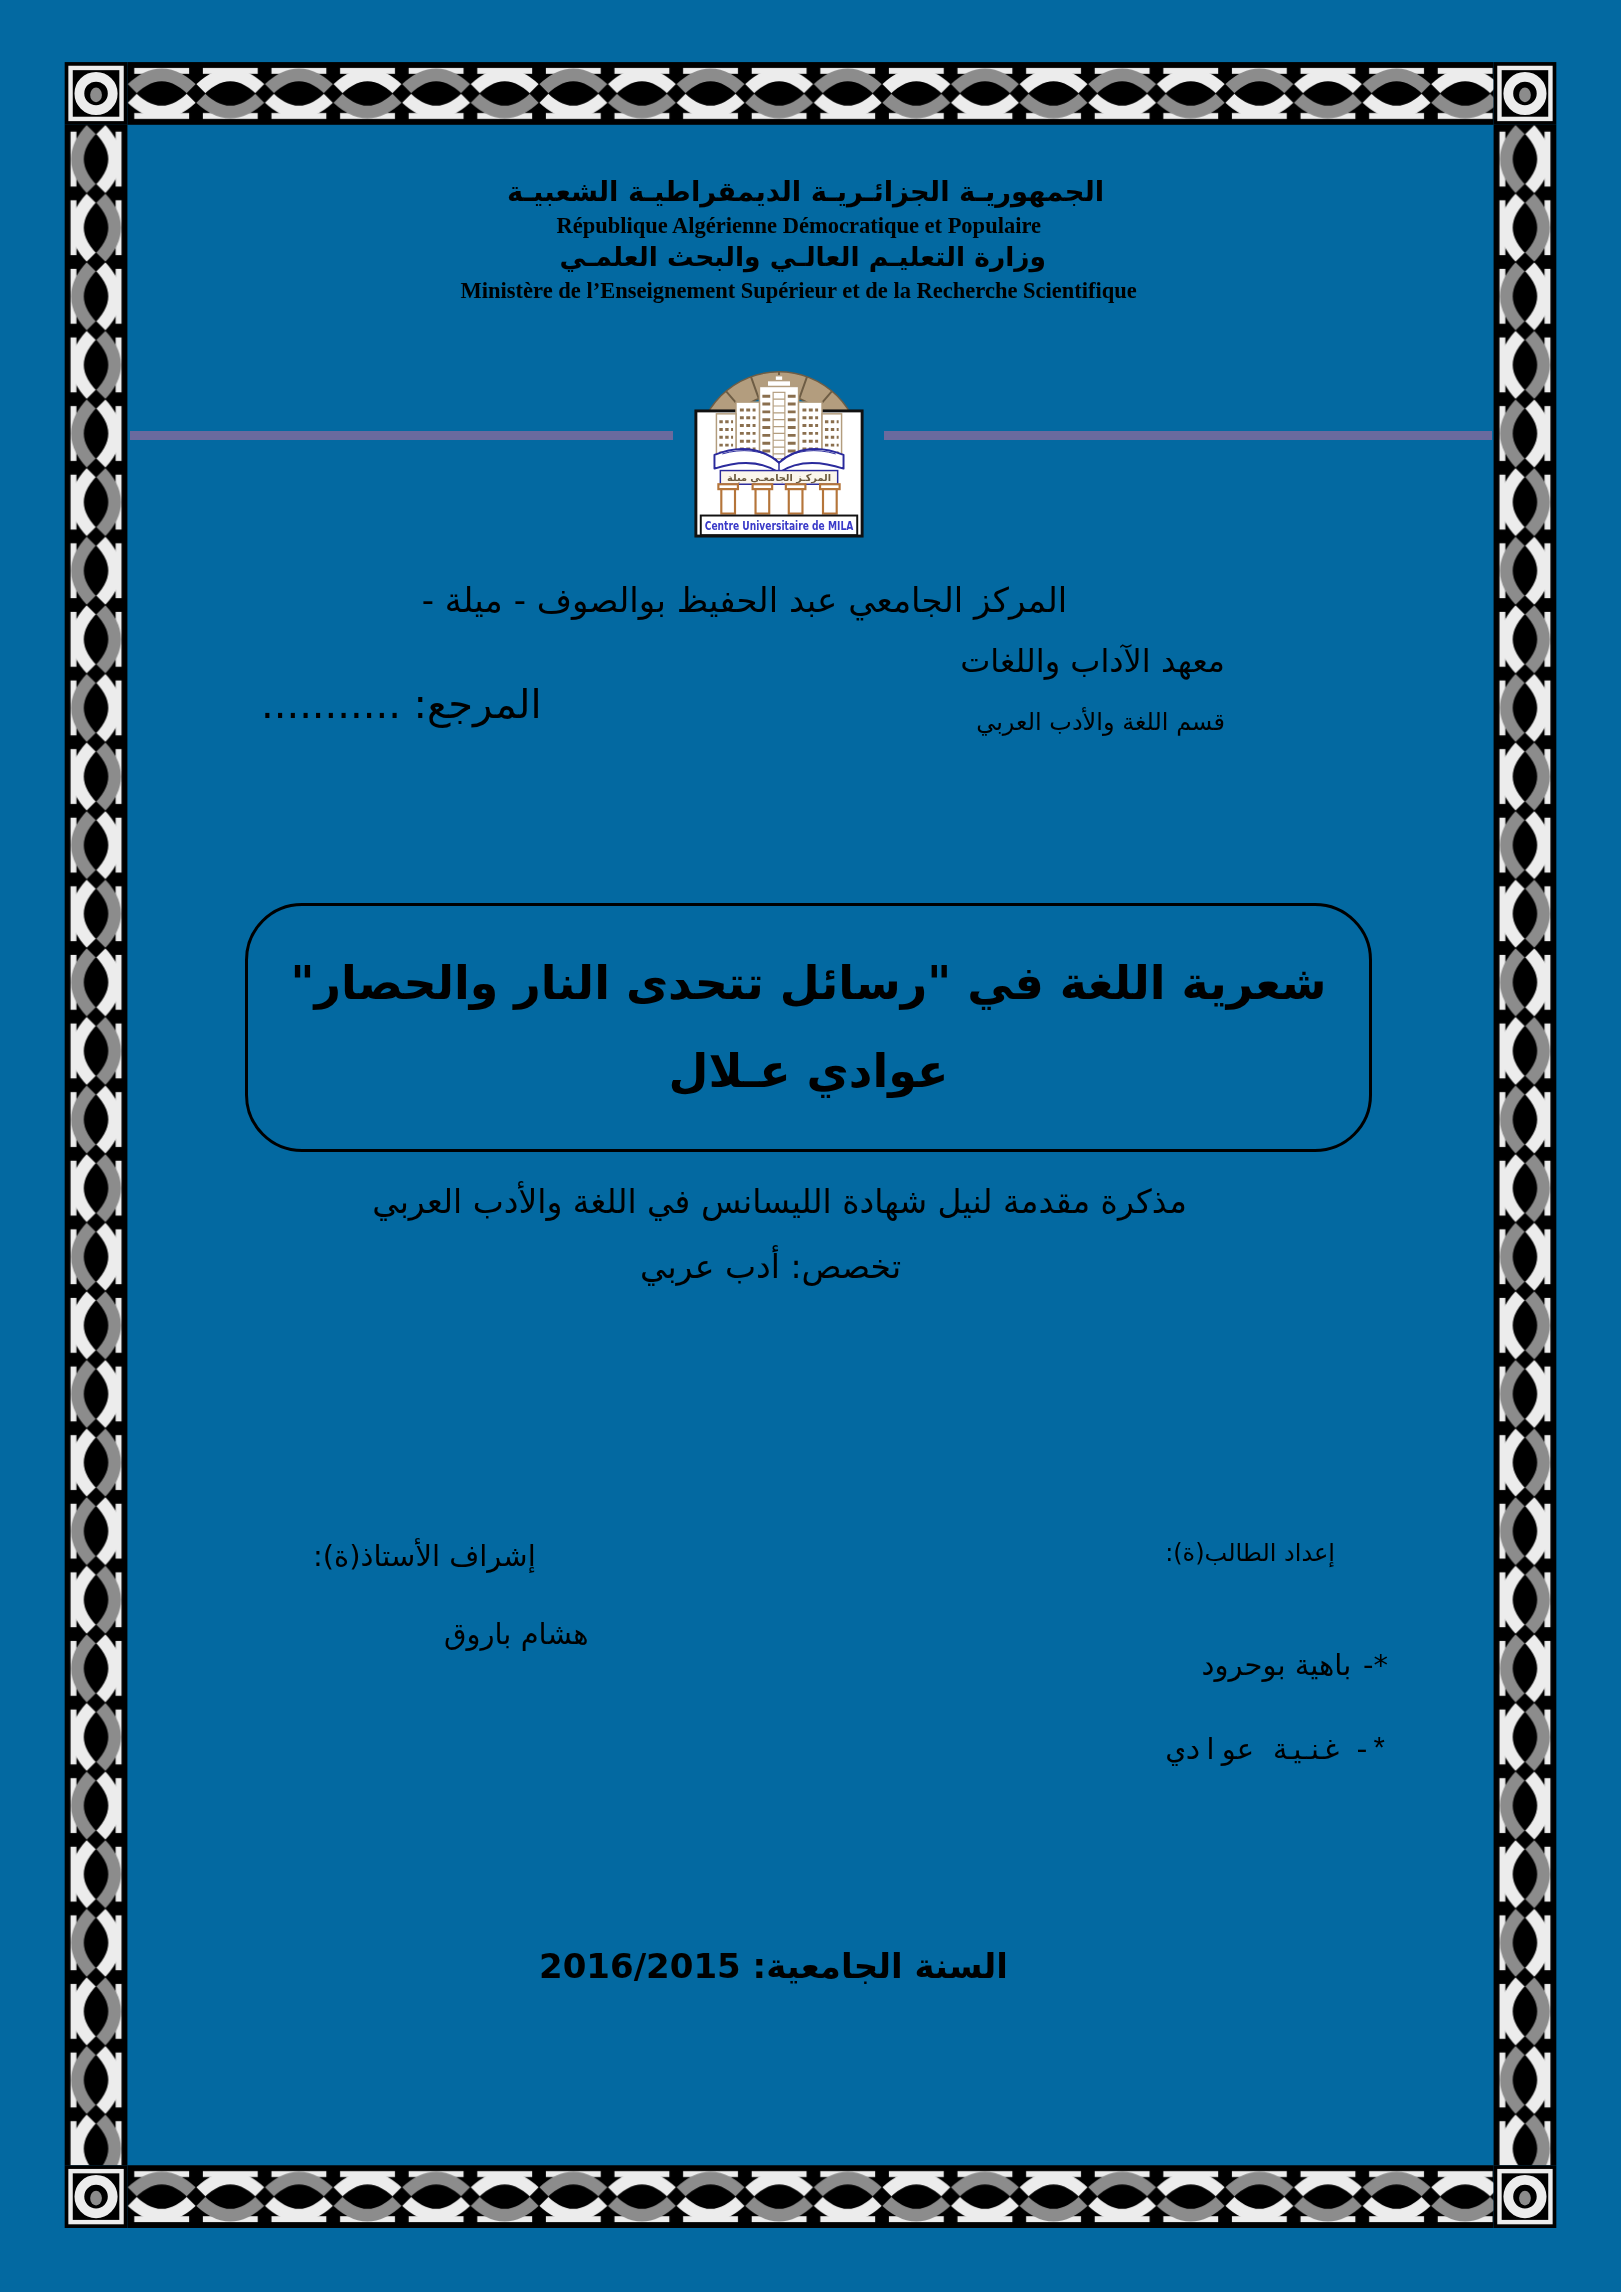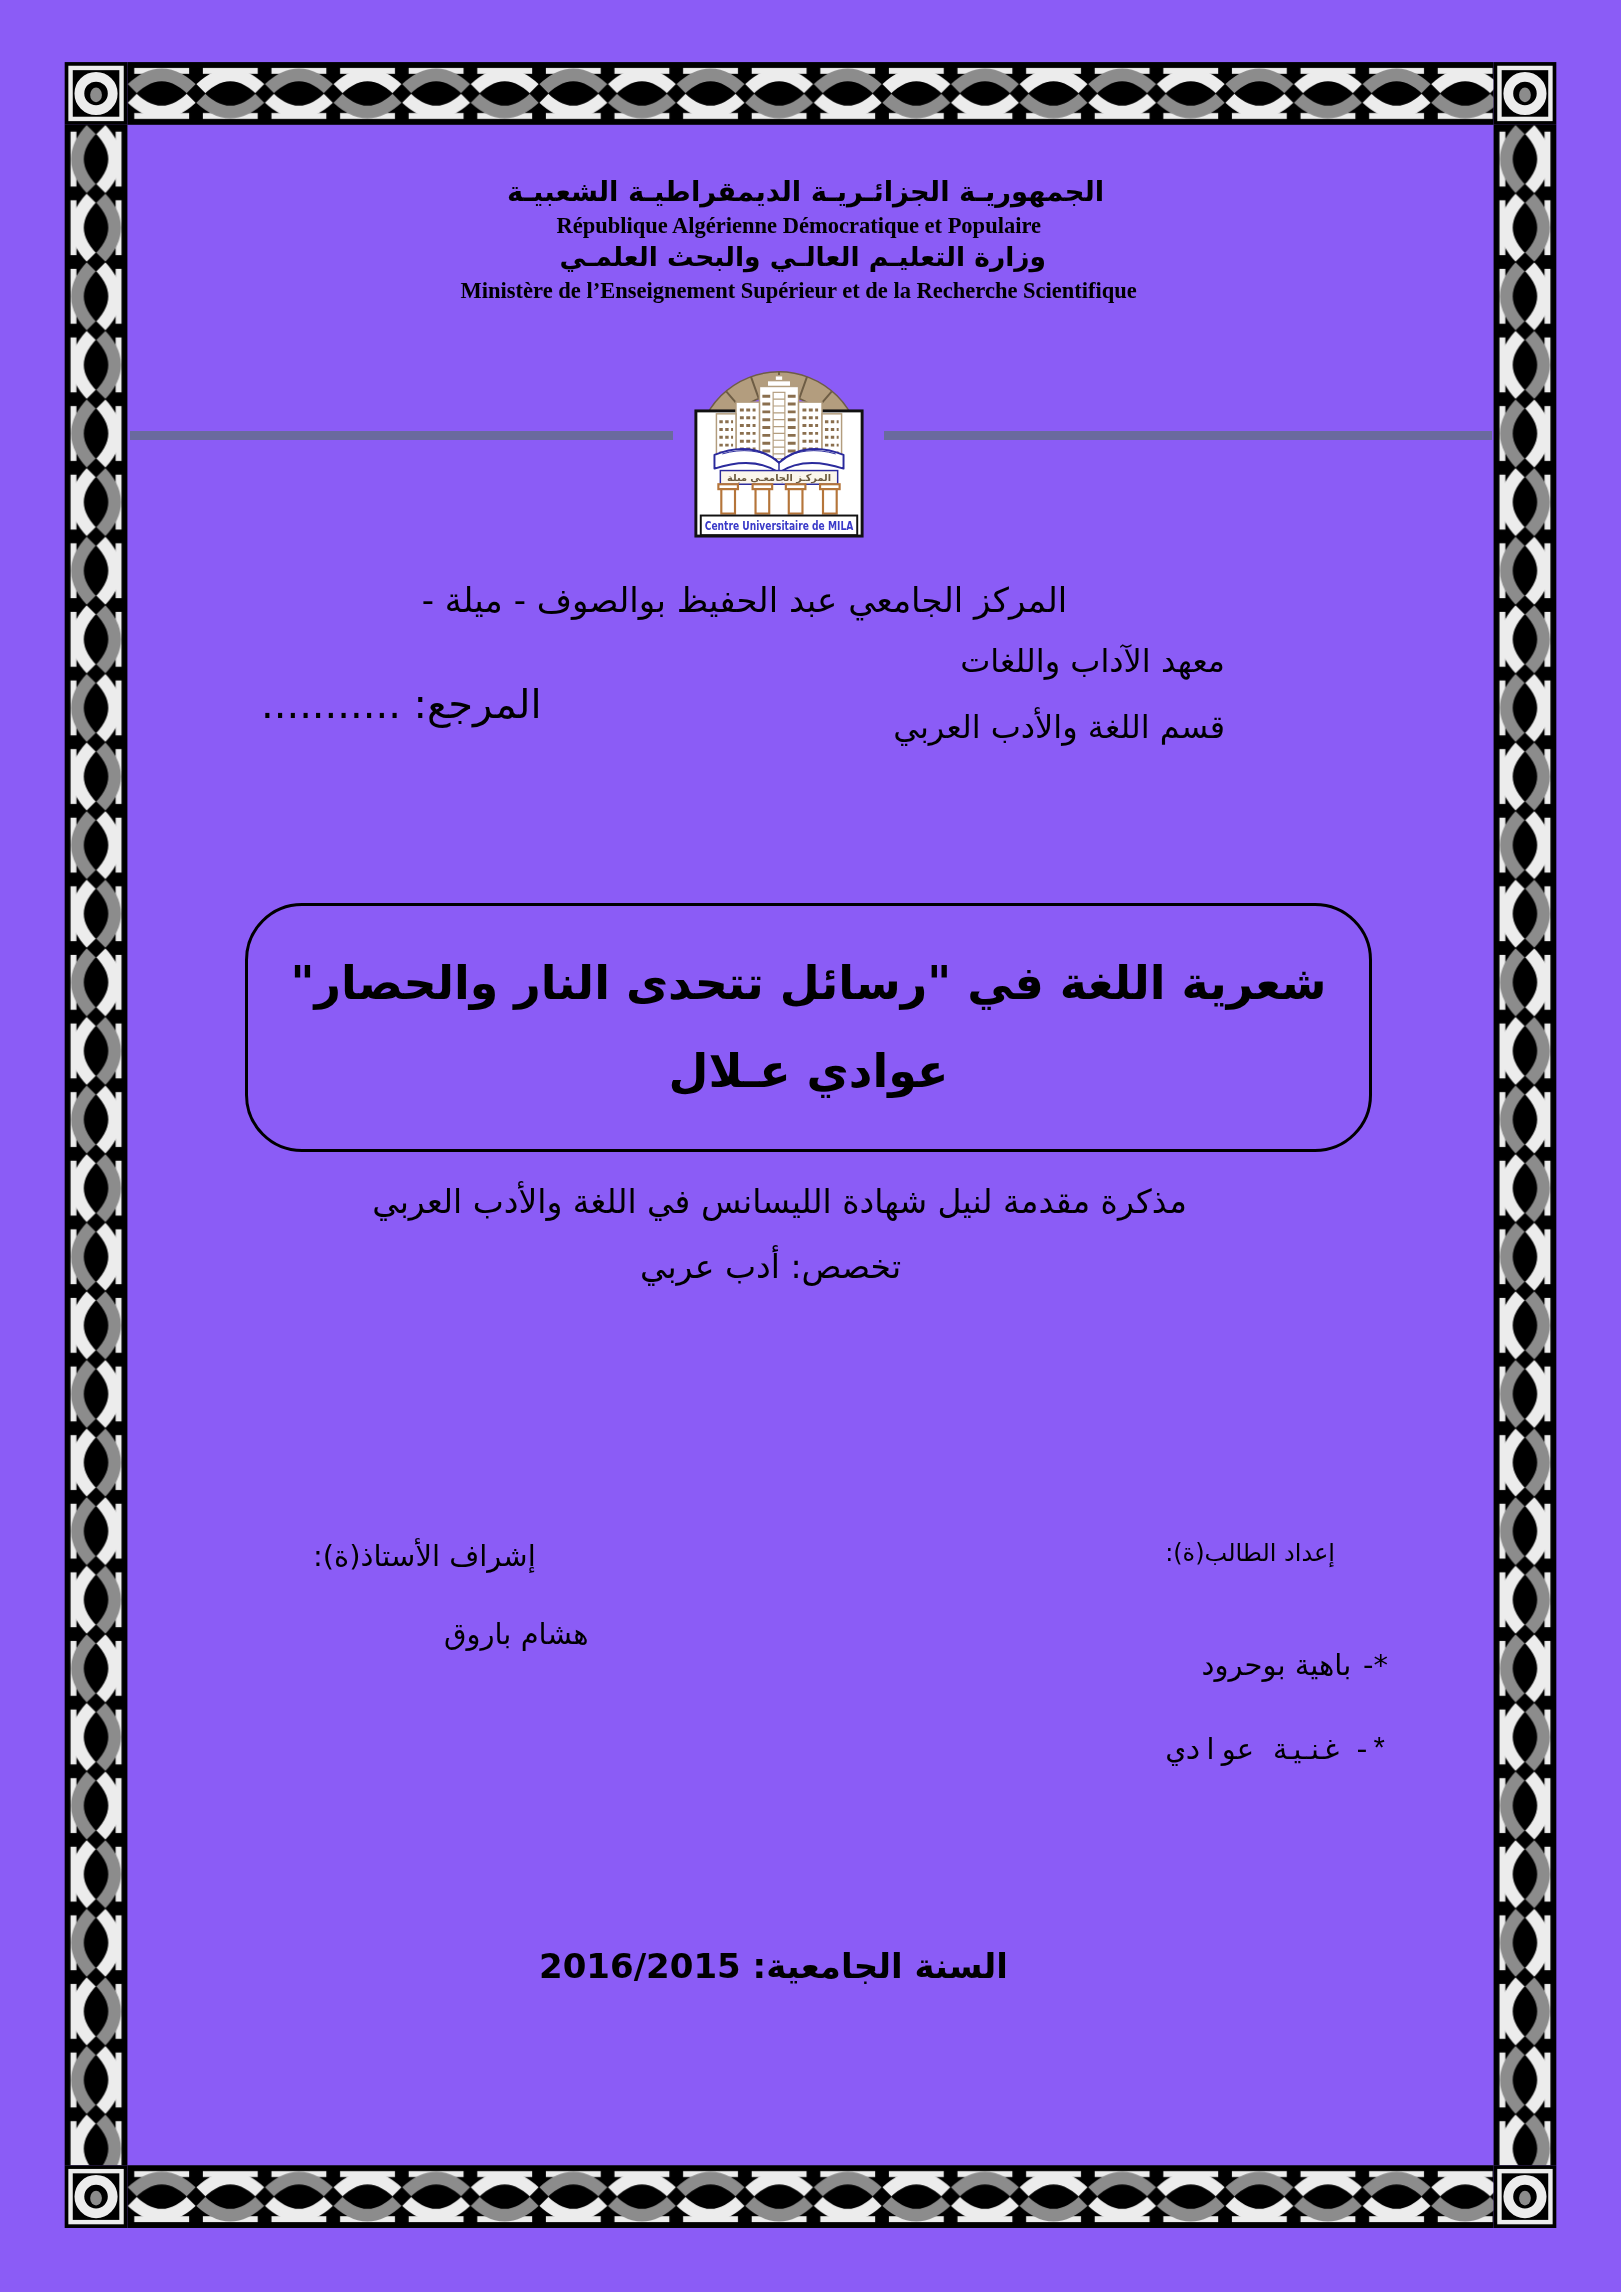--- a/index.html
+++ b/index.html
@@ -1,17 +1,17 @@
 <!DOCTYPE html>
 <html lang="ar"><head>
 <meta charset="utf-8">
 <style>
   html,body{margin:0;padding:0;background:#ffffff;}
   .page{
-    position:relative;width:1621px;height:2293px;background:#8b5cf6;overflow:hidden;
+    position:relative;width:1621px;height:2293px;background:#0369a1;overflow:hidden;
     font-family:"DejaVu Sans",sans-serif;color:#000;
   }
   .abs{position:absolute;}
   .center{left:0;right:0;text-align:center;}
   .rtl{direction:rtl;}
   .nowrap{white-space:nowrap;}
   .frame{position:absolute;left:0;top:0;}
 
   
   .h-ar1{top:176px;font-size:27.4px;font-weight:bold;transform:translateX(-4.9px);}
@@ -19,21 +19,21 @@
   .h-ar2{top:241px;font-size:26.5px;font-weight:bold;transform:translateX(-7.8px);}
   .h-fr2{top:278px;font-size:22.5px;font-weight:bold;font-family:"Liberation Serif",serif;transform:translateX(-11.8px);}
 
   .logo{position:absolute;left:691px;top:359px;}
   .bar{position:absolute;top:431px;height:8.8px;background:#6a6a9e;}
   .bar-left{left:130px;width:543px;}
   .bar-right{left:884px;width:608px;}
 
   .univ-line{top:580px;font-size:34px;transform:translateX(-66px);}
   .institute{top:642px;right:396px;font-size:32px;text-align:right;}
-  .department{top:708px;right:396px;font-size:32px;text-align:right;}
+  .department{top:708px;right:396px;font-size:24px;text-align:right;}
   .reference{top:681px;left:261px;font-size:40px;}
 
   .title-box{
     left:245px;top:903px;width:1127px;height:249px;box-sizing:border-box;
     border:3.9px solid #000;border-radius:57px;
     display:flex;flex-direction:column;align-items:center;justify-content:center;
     gap:37px;
   }
   .title-line{font-size:46px;font-weight:bold;line-height:1.1;white-space:nowrap;}
 

